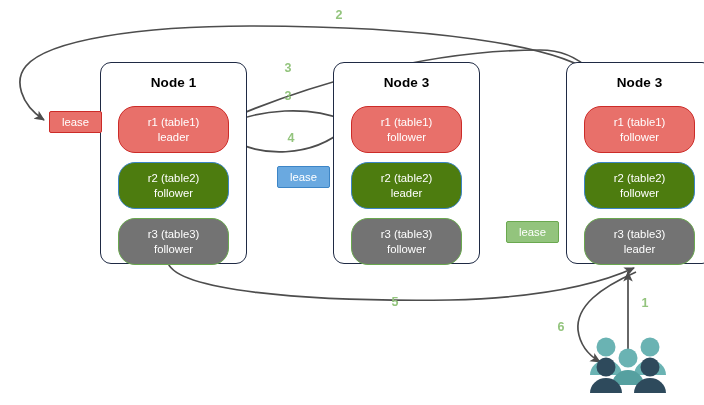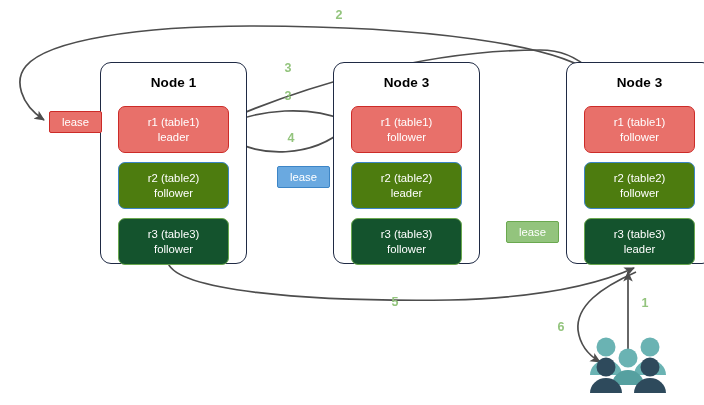--- a/index.html
+++ b/index.html
@@ -43,34 +43,34 @@
     margin-top: 12px;
     letter-spacing: 0.1px;
   }
   .replica-stack {
     padding: 7px 17px 14px 17px;
   }
   .replica {
     box-sizing: border-box;
     margin-top: 9px;
     height: 47px;
-    border-radius: 7px;
+    border-radius: 17px;
     display: flex;
     flex-direction: column;
     align-items: center;
     justify-content: center;
     color: #ffffff;
     font-size: 11.3px;
     line-height: 14.2px;
     text-align: center;
   }
   .replica .l2 { display: block; }
   .rep-red   { background: #e8706a; border: 1.5px solid #cc2b28; }
   .rep-blue  { background: #4d7c0f; border: 1.5px solid #3d85c6; }
-  .rep-green { background: #14532d; border: 1.5px solid #6aa84f; }
+  .rep-green { background: #737373; border: 1.5px solid #6aa84f; }
 
   
   .lease {
     position: absolute;
     box-sizing: border-box;
     border-radius: 2px;
     color: #ffffff;
     font-size: 11.3px;
     display: flex;
     align-items: center;

